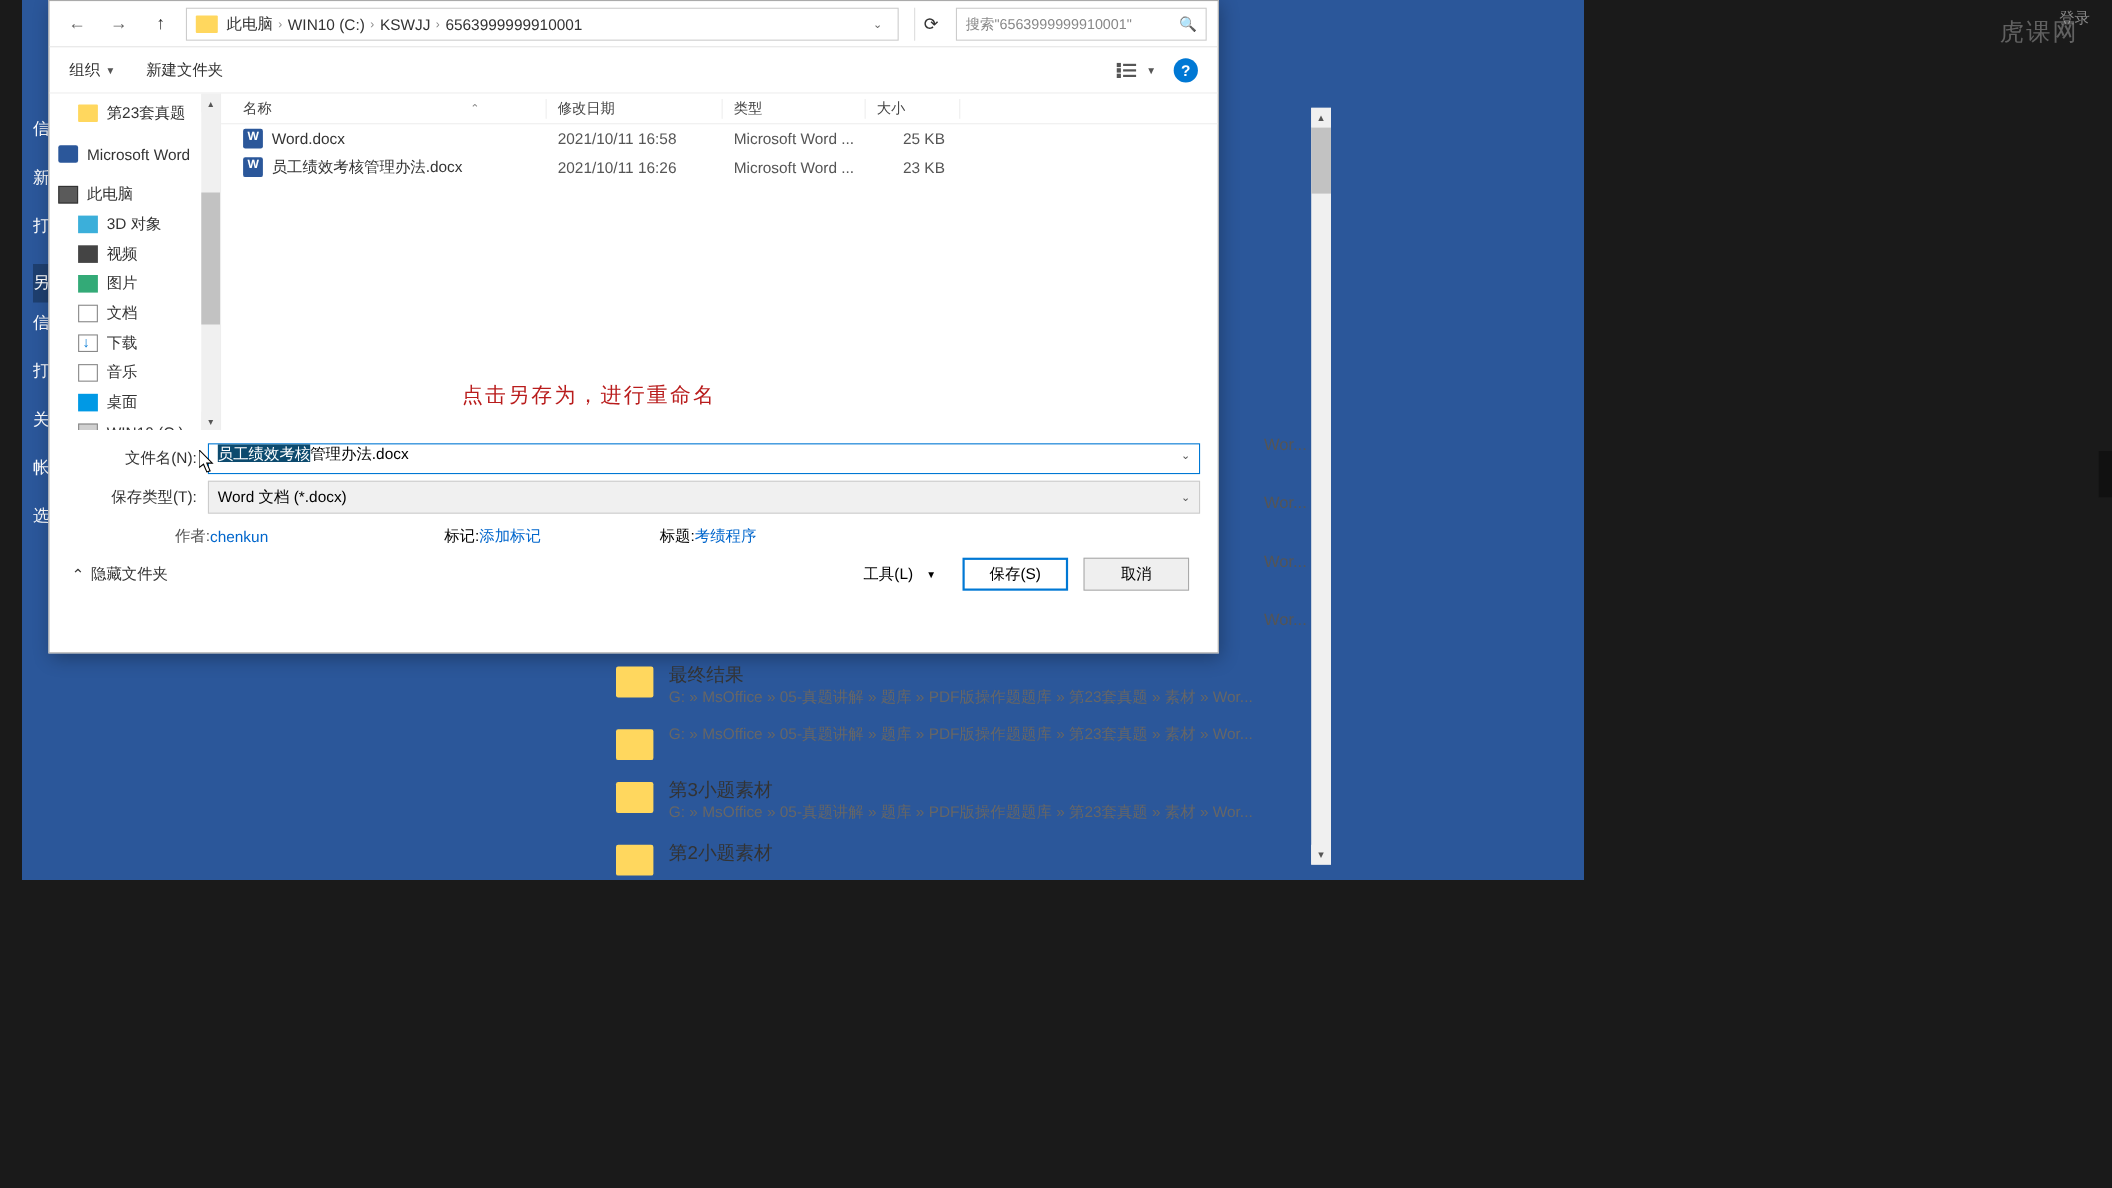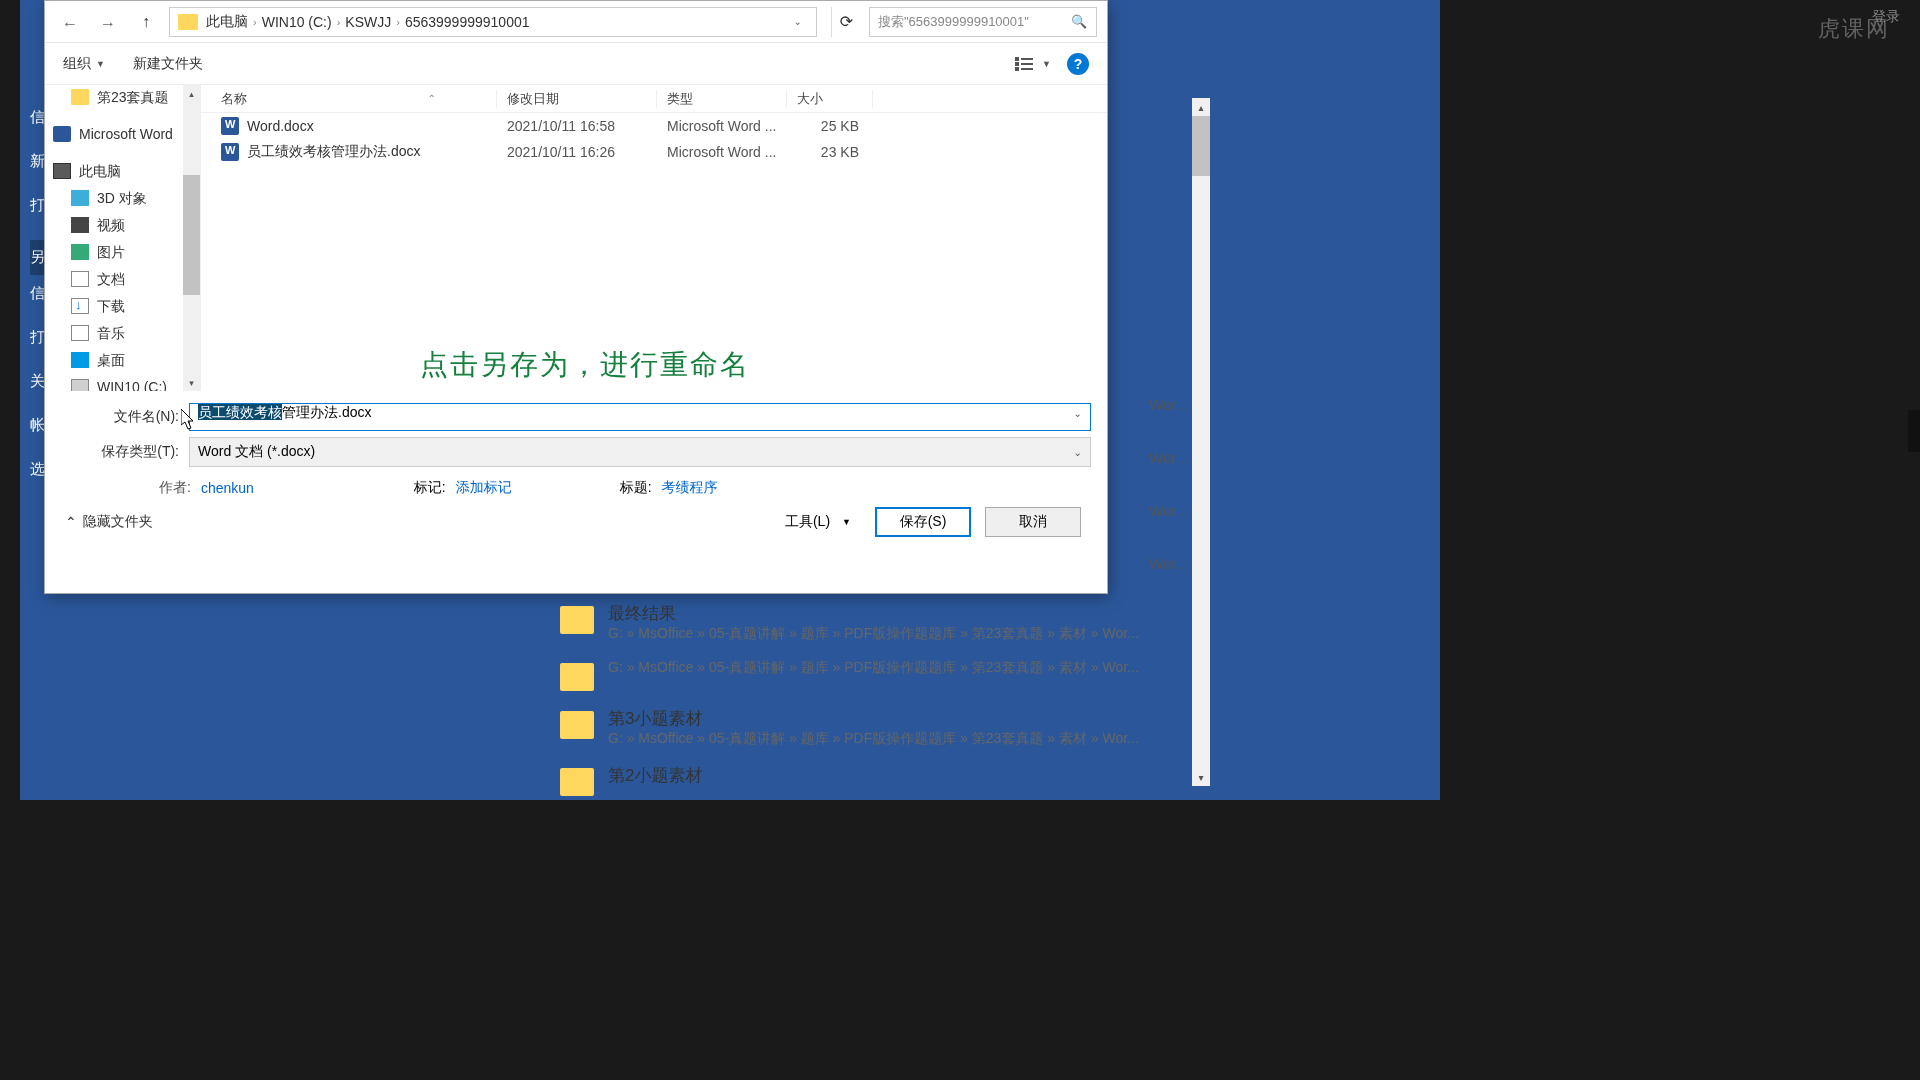--- a/index.html
+++ b/index.html
@@ -28,21 +28,21 @@
 
 .toolbar-row { height: 42px; display: flex; align-items: center; padding: 0 18px; gap: 28px; border-bottom: 1px solid #eee; }
 .toolbar-item { font-size: 14px; color: #333; cursor: pointer; display:flex; align-items:center; }
 .tb-drop { font-size: 9px; margin-left:5px; color:#555; }
 .toolbar-right { margin-left: auto; display: flex; gap: 16px; align-items: center; }
 .view-btn { display: flex; align-items: center; gap:4px; color:#333; cursor:pointer; }
 .help-icon { width: 22px; height: 22px; border-radius: 50%; background: #0078d4; color: #fff; display: flex; align-items: center; justify-content: center; font-size: 14px; font-weight: bold; cursor:pointer; }
 
 .body-row { display: flex; height: 306px; position: relative; }
 .tree { width: 156px; border-right: 1px solid #eee; overflow: hidden; padding-top: 4px; position: relative; }
-.tree-item { display: flex; height: 27px; padding-left: 12px; font-size: 14px; color: #333; cursor: pointer; gap:8px; }
+.tree-item { display: flex; align-items: center; height: 27px; padding-left: 12px; font-size: 14px; color: #333; cursor: pointer; gap:8px; }
 .tree-item.sub { padding-left: 26px; }
 .tree-icon { width: 18px; height: 16px; flex: none; }
 .ic-folder { background: #ffd75e; border-radius:1px; }
 .ic-word { background: #2b579a; border-radius:2px; }
 .ic-pc { background: #5a5a5a; border:1px solid #333; }
 .ic-cube { background: #3bafda; }
 .ic-vid { background: #444; }
 .ic-img { background: #33aa77; }
 .ic-doc { background: #fff; border:1px solid #888; }
 .ic-down { background: #fff; border:1px solid #888; position:relative; }
@@ -62,34 +62,34 @@
 .fl-h-type { width: 130px; padding-left: 10px; border-right: 1px solid #eee; }
 .fl-h-size { width: 86px; padding-left: 10px; border-right: 1px solid #eee; }
 .fl-row { display: flex; height: 26px; align-items: center; font-size: 14px; color: #333; }
 .fl-c-name { width: 296px; padding-left: 20px; display:flex; align-items:center; gap:8px; }
 .fl-c-date { width: 160px; padding-left: 10px; color:#555; }
 .fl-c-type { width: 130px; padding-left: 10px; color:#555; white-space:nowrap; overflow:hidden; text-overflow:ellipsis; }
 .fl-c-size { width: 86px; padding-right: 14px; text-align: right; color:#555; }
 .file-icon { width: 18px; height: 18px; background: #2b579a; border-radius: 2px; position: relative; flex:none; }
 .file-icon::after { content:'W'; position:absolute; left:4px; top:1px; color:#fff; font-size:11px; font-weight:bold; }
 
-.annotation { position: absolute; left: 375px; top: 345px; font-size: 28px; color: #15803d; font-weight: 500; letter-spacing: 2px; }
+.annotation { position: absolute; left: 375px; top: 345px; font-size: 19px; color: #b91c1c; font-weight: 500; letter-spacing: 2px; }
 
 .bottom-panel { padding: 6px 16px 14px 16px; }
 .field-row { display: flex; align-items: center; margin: 6px 0; gap: 10px; }
 .field-label { width: 118px; text-align: right; font-size: 14px; color: #333; }
 .filename-input { flex: 1; height: 28px; border: 1px solid #0078d4; padding: 0 8px; font-size: 14px; background: #fff; }
 .filename-input .sel { background: #0c4a6e; color: #fff; }
 .filetype-select { flex: 1; height: 30px; border: 1px solid #ccc; padding: 0 8px; font-size: 14px; background: #f0f0f0; display:flex; align-items:center; }
 .file-drop { margin-left:auto; font-size:10px; color:#555; }
 
 .meta-row { display: flex; align-items: center; padding: 6px 0 6px 0; gap: 40px; font-size: 14px; }
 .meta-label { color: #555; margin-left: 98px; }
 .meta-val { color: #0066cc; cursor:pointer; }
-.meta-group { display:flex; gap:10px; align-items:center; }
+.meta-group { display:flex; align-items:center; }
 
 .chk-row { display: flex; align-items: center; margin: 10px 0 14px 130px; gap: 8px; font-size: 14px; }
 .chk-box { width: 14px; height: 14px; border: 1px solid #888; cursor:pointer; }
 .chk-label { color: #0066cc; }
 
 .button-row { display: flex; align-items: center; justify-content: flex-end; gap: 14px; padding: 4px 10px 0 0; }
 .hide-folders { margin-right: auto; margin-left: 4px; font-size: 14px; color: #333; display:flex; align-items:center; gap:6px; cursor:pointer; }
 .tools-btn { font-size: 14px; padding: 4px 10px; display:flex; align-items:center; gap:12px; cursor:pointer; }
 .dlg-btn { width: 96px; height: 30px; border: 1px solid #aaa; background: #efefef; font-size: 14px; cursor: pointer; display:flex; align-items:center; justify-content:center; }
 .dlg-btn.primary { border: 2px solid #0078d4; background:#fff; }

